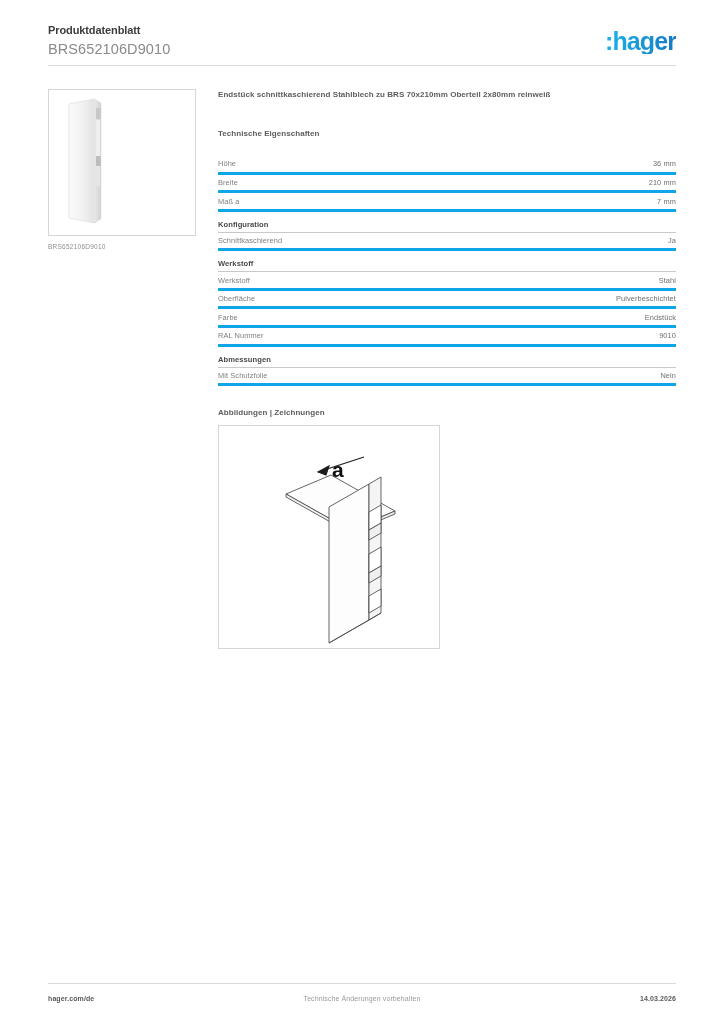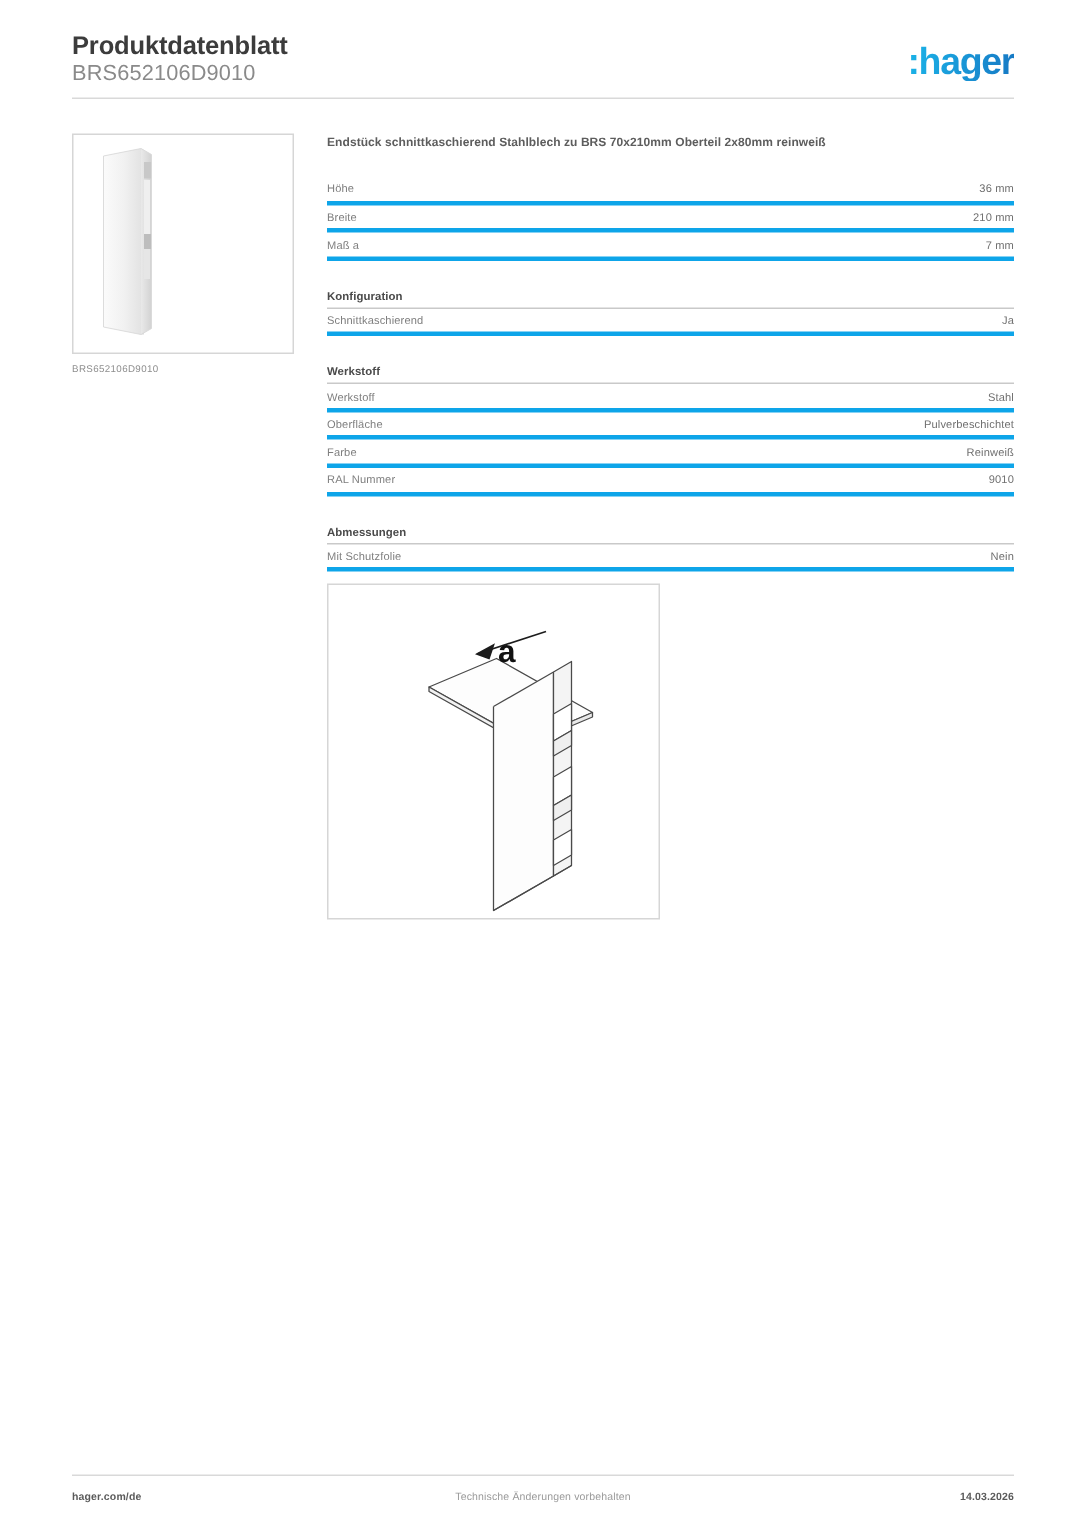--- a/index.html
+++ b/index.html
@@ -24,21 +24,21 @@
   }
 
   
   .header {
     position: absolute;
     left: 48px; top: 22px;
     width: 628px;
     height: 44px;
   }
   .doc-title {
-    font-size: 17px;
+    font-size: 11px;
     font-weight: bold;
     color: #3c3c3c;
     letter-spacing: -0.1px;
     line-height: 17px;
   }
   .doc-ref {
     font-size: 14.5px;
     font-weight: normal;
     color: #8a8a8a;
     letter-spacing: 0.1px;
@@ -109,21 +109,21 @@
   .tech-head {
     margin-top: 29px;
     font-size: 8px;
     font-weight: bold;
     color: #5d5d5d;
     letter-spacing: 0.05px;
   }
 
   
   .spec-group {
-    margin-top: 19px;
+    margin-top: 8px;
   }
   .spec-group.first { margin-top: 18px; }
 
   .spec-title {
     font-size: 7.6px;
     font-weight: bold;
     color: #4a4a4a;
     letter-spacing: 0.05px;
     padding-bottom: 3px;
     border-bottom: 1px solid #c9c9c9;
@@ -240,20 +240,21 @@
 
       <path d="M20 14 L45 9 L52 13 L52 129 L45 133 L20 128 Z" fill="none" stroke="#d8d8d8" stroke-width="0.6"></path>
     </svg>
   </div>
   <div class="photo-caption">BRS652106D9010</div>
 
   <div class="content">
 
     <div class="product-desc">Endstück schnittkaschierend Stahlblech zu BRS 70x210mm Oberteil 2x80mm reinweiß</div>
 
+    <div class="tech-head">Technische Eigenschaften</div>
 
     <div class="spec-group first">
       <div class="spec-row">
         <span class="spec-label">Höhe</span>
         <span class="spec-value">36 mm</span>
       </div>
       <div class="spec-row">
         <span class="spec-label">Breite</span>
         <span class="spec-value">210 mm</span>
       </div>
@@ -276,36 +277,37 @@
       <div class="spec-row">
         <span class="spec-label">Werkstoff</span>
         <span class="spec-value">Stahl</span>
       </div>
       <div class="spec-row">
         <span class="spec-label">Oberfläche</span>
         <span class="spec-value">Pulverbeschichtet</span>
       </div>
       <div class="spec-row">
         <span class="spec-label">Farbe</span>
-        <span class="spec-value">Reinweiß</span>
+        <span class="spec-value">Endstück</span>
       </div>
       <div class="spec-row">
         <span class="spec-label">RAL Nummer</span>
         <span class="spec-value">9010</span>
       </div>
     </div>
 
     <div class="spec-group">
       <div class="spec-title">Abmessungen</div>
       <div class="spec-row">
         <span class="spec-label">Mit Schutzfolie</span>
         <span class="spec-value">Nein</span>
       </div>
     </div>
 
+    <div class="draw-head">Abbildungen | Zeichnungen</div>
     <div class="draw-box">
       <svg class="draw-svg" width="220" height="222" viewBox="0 0 220 222">
         <g fill="none" stroke="#4a4a4a" stroke-width="0.85" stroke-linejoin="round">
 
           <path d="M67 68 L112 49 L176 85 L131 104 Z" fill="#fdfdfd"></path>
           <path d="M67 68 L67 71 L131 107 L131 104 Z" fill="#f2f2f2"></path>
           <path d="M131 104 L131 107 L176 88 L176 85 Z" fill="#e9e9e9"></path>
 
           <path d="M110 81 L110 217 L150 194 L150 58" fill="#fdfdfd"></path>
           <path d="M110 81 L150 58"></path>

